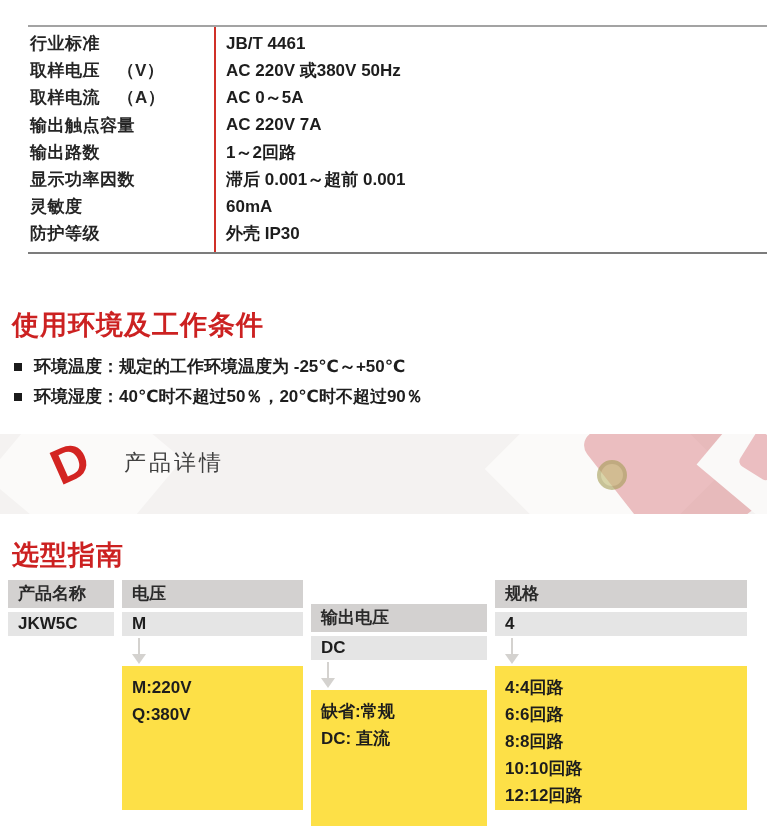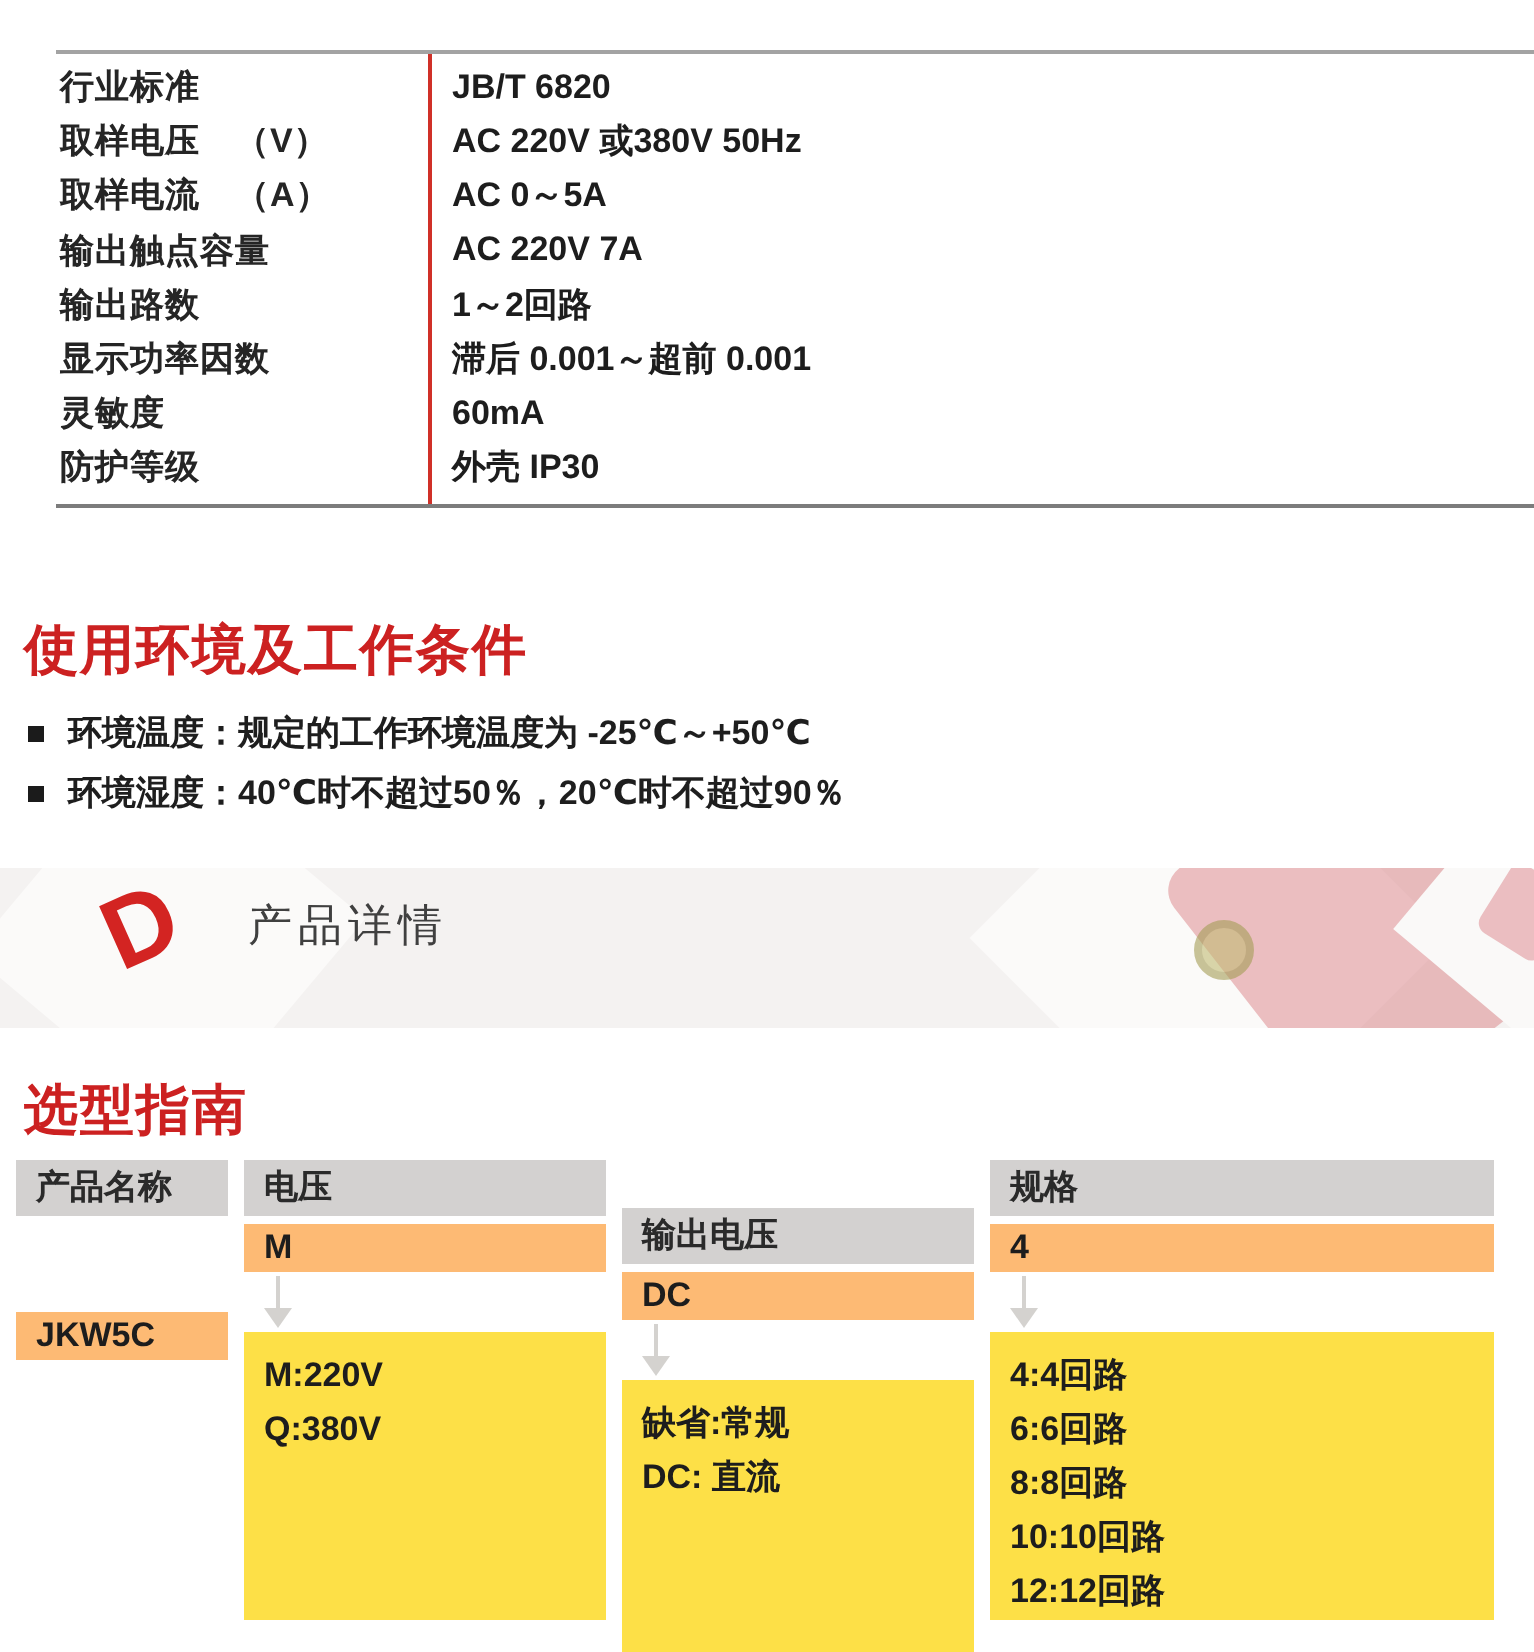--- a/index.html
+++ b/index.html
@@ -86,32 +86,32 @@
     font-size:22px; color:#404040; letter-spacing:3px;
   }
 
   
   .sel-table {
     margin:12px 0 0 8px;
     display:flex; gap:8px;
     align-items:flex-start;
   }
   .sel-col { display:flex; flex-direction:column; }
-  .col1 { width:106px;gap:44px; }
+  .col1 { width:106px; }
   .col2 { width:181px; }
   .col3 { width:176px;margin-top:24px; }
   .col4 { width:252px; }
   .sel-header {
     height:28px; line-height:28px;
     background:#d3d1d0; padding-left:10px;
     font-size:17px; font-weight:600; color:#2a2a2a;
   }
   .sel-value {
     margin-top:4px; height:24px; line-height:24px;
-    background:#fdba74; padding-left:10px;
+    background:#e5e5e5; padding-left:10px;
     font-size:17px; font-weight:600; color:#1d1d1d;
   }
   .arrow { position:relative; height:30px; width:14px; margin-left:10px; }
   .arrow-line { position:absolute; left:6px; top:2px; width:2px; height:17px; background:#d4d2cf; }
   .arrow-head {
     position:absolute; left:0; top:18px; width:0; height:0;
     border-left:7px solid transparent; border-right:7px solid transparent;
     border-top:10px solid #d4d2cf;
   }
   .sel-options {
@@ -124,21 +124,21 @@
 </head>
 <body>
 
 <div class="page">
 
   <section class="spec-section">
     <div class="red-divider"></div>
 
     <div class="spec-row">
       <div class="spec-label">行业标准</div>
-      <div class="spec-value">JB/T 6820</div>
+      <div class="spec-value">JB/T 4461</div>
     </div>
     <div class="spec-row">
       <div class="spec-label">取样电压　（V）</div>
       <div class="spec-value">AC 220V 或380V 50Hz</div>
     </div>
     <div class="spec-row">
       <div class="spec-label">取样电流　（A）</div>
       <div class="spec-value">AC 0～5A</div>
     </div>
     <div class="spec-row">

